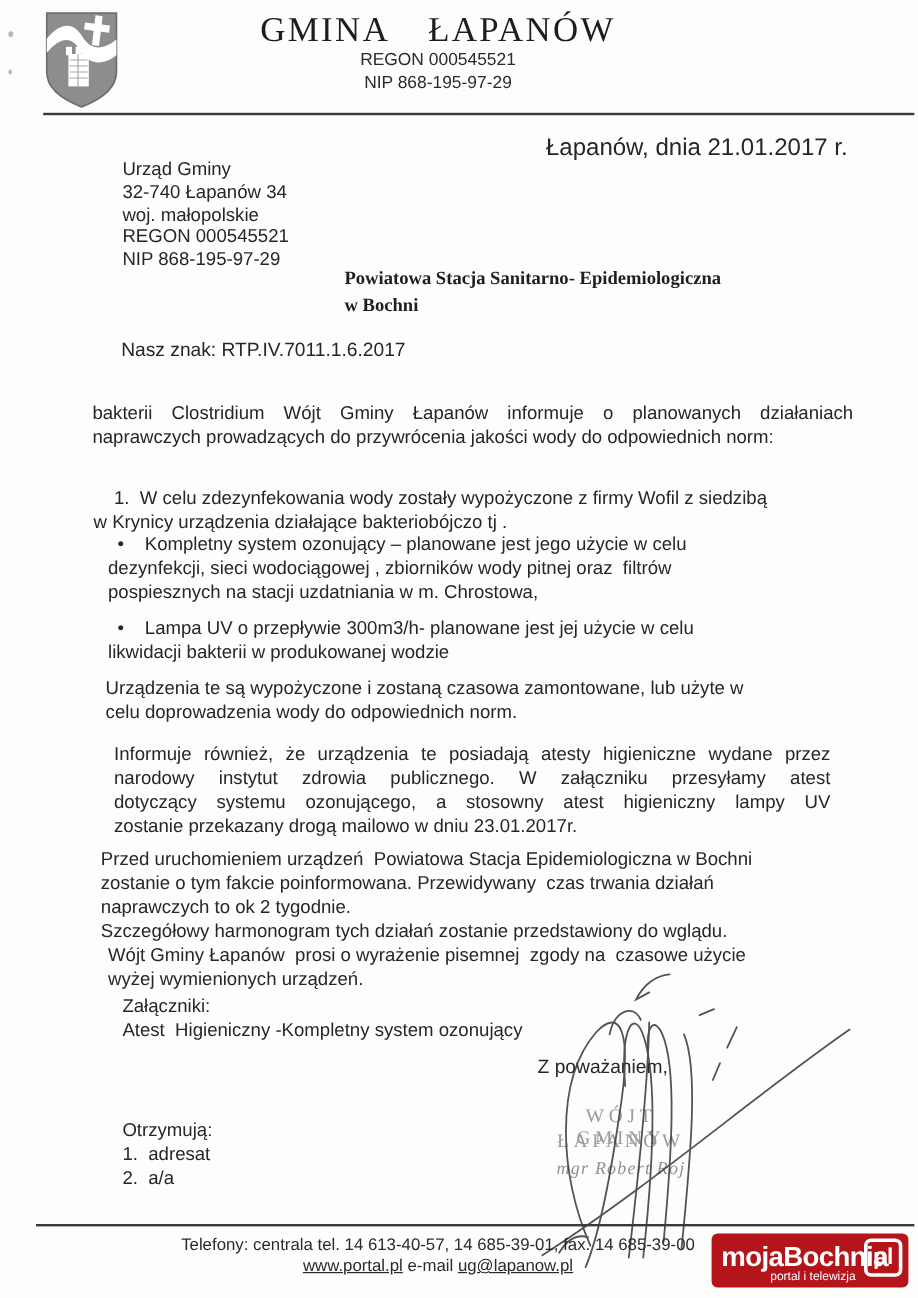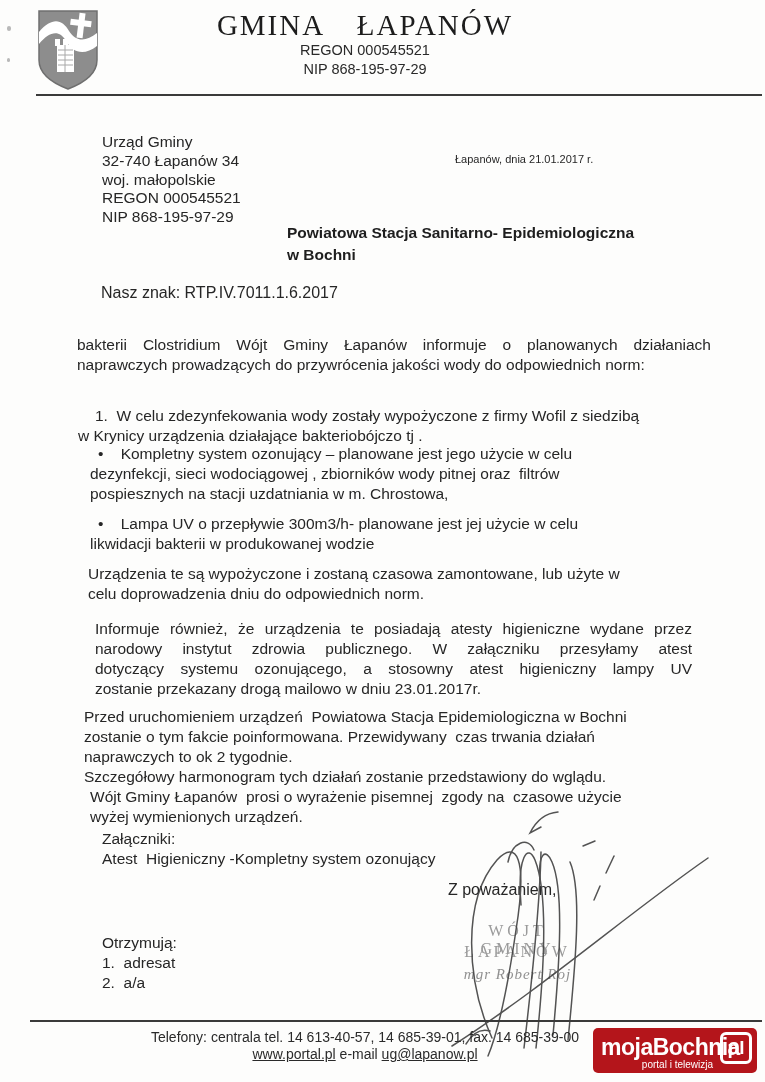--- a/index.html
+++ b/index.html
@@ -19,23 +19,23 @@
   .crest{left:36px;top:8px;width:64px;height:84px;}
   .head-block{left:140px;top:10px;width:450px;text-align:center;}
   .head-title{
     font-family:"Liberation Serif","DejaVu Serif",serif;
     font-size:29px;letter-spacing:2px;word-spacing:24px;color:#1d1d1d;
     line-height:30px;
   }
   .head-sub{font-size:14.5px;line-height:15.5px;color:#2a2a2a;margin-top:3px;}
   .head-rule{left:36px;top:94px;width:726px;height:2px;background:#3a3a3a;}
   
-  .dateline{left:455px;top:112px;font-size:11px;color:#262626;margin-top:41px;}
+  .dateline{left:455px;top:112px;font-size:20px;color:#262626;}
   .sender{left:102px;top:133px;font-size:15.5px;line-height:18.8px;color:#262626;}
-  .recipient{left:287px;top:222px;font-size:15.5px;font-weight:bold;line-height:22px;color:#1e1e1e;}
+  .recipient{left:287px;top:222px;font-size:15.5px;font-weight:bold;line-height:22px;color:#1e1e1e;font-family:Liberation Serif, serif;}
   .reference{left:101px;top:284px;font-size:16px;color:#262626;}
   
   .salutation{left:448px;top:881px;font-size:16px;color:#262626;}
   .stamp{font-family:"Liberation Serif","DejaVu Serif",serif;color:#9b9b9b;text-align:center;}
   .stamp-l1{left:450px;top:922px;width:135px;font-size:16px;letter-spacing:4px;}
   .stamp-l2{left:450px;top:943px;width:135px;font-size:16px;letter-spacing:4px;}
   .stamp-name{left:450px;top:966px;width:135px;font-size:15px;font-style:italic;letter-spacing:1px;color:#909090;}
   .sig-svg{left:420px;top:795px;width:345px;height:265px;pointer-events:none;}
   
   .foot-rule{left:30px;top:1020px;width:732px;height:2px;background:#3a3a3a;}
@@ -117,21 +117,21 @@
     <div class="line">pospiesznych na stacji uzdatniania w m. Chrostowa,</div>
   </div>
 
   <div class="abs" style="left:90px;top:514px;width:565px;">
     <div class="line ind8">•    Lampa UV o przepływie 300m3/h- planowane jest jej użycie w celu</div>
     <div class="line">likwidacji bakterii w produkowanej wodzie</div>
   </div>
 
   <div class="abs" style="left:88px;top:564px;width:580px;">
     <div class="line">Urządzenia te są wypożyczone i zostaną czasowa zamontowane, lub użyte w</div>
-    <div class="line">celu doprowadzenia dniu do odpowiednich norm.</div>
+    <div class="line">celu doprowadzenia wody do odpowiednich norm.</div>
   </div>
 
   <div class="abs" style="left:95px;top:619px;width:597px;">
     <div class="line j">Informuje również, że urządzenia te posiadają atesty higieniczne wydane przez</div>
     <div class="line j">narodowy instytut zdrowia publicznego. W załączniku przesyłamy  atest</div>
     <div class="line j">dotyczący systemu ozonującego, a stosowny atest higieniczny lampy UV</div>
     <div class="line">zostanie przekazany drogą mailowo w dniu 23.01.2017r.</div>
   </div>
 
   <div class="abs" style="left:84px;top:707px;width:610px;">

